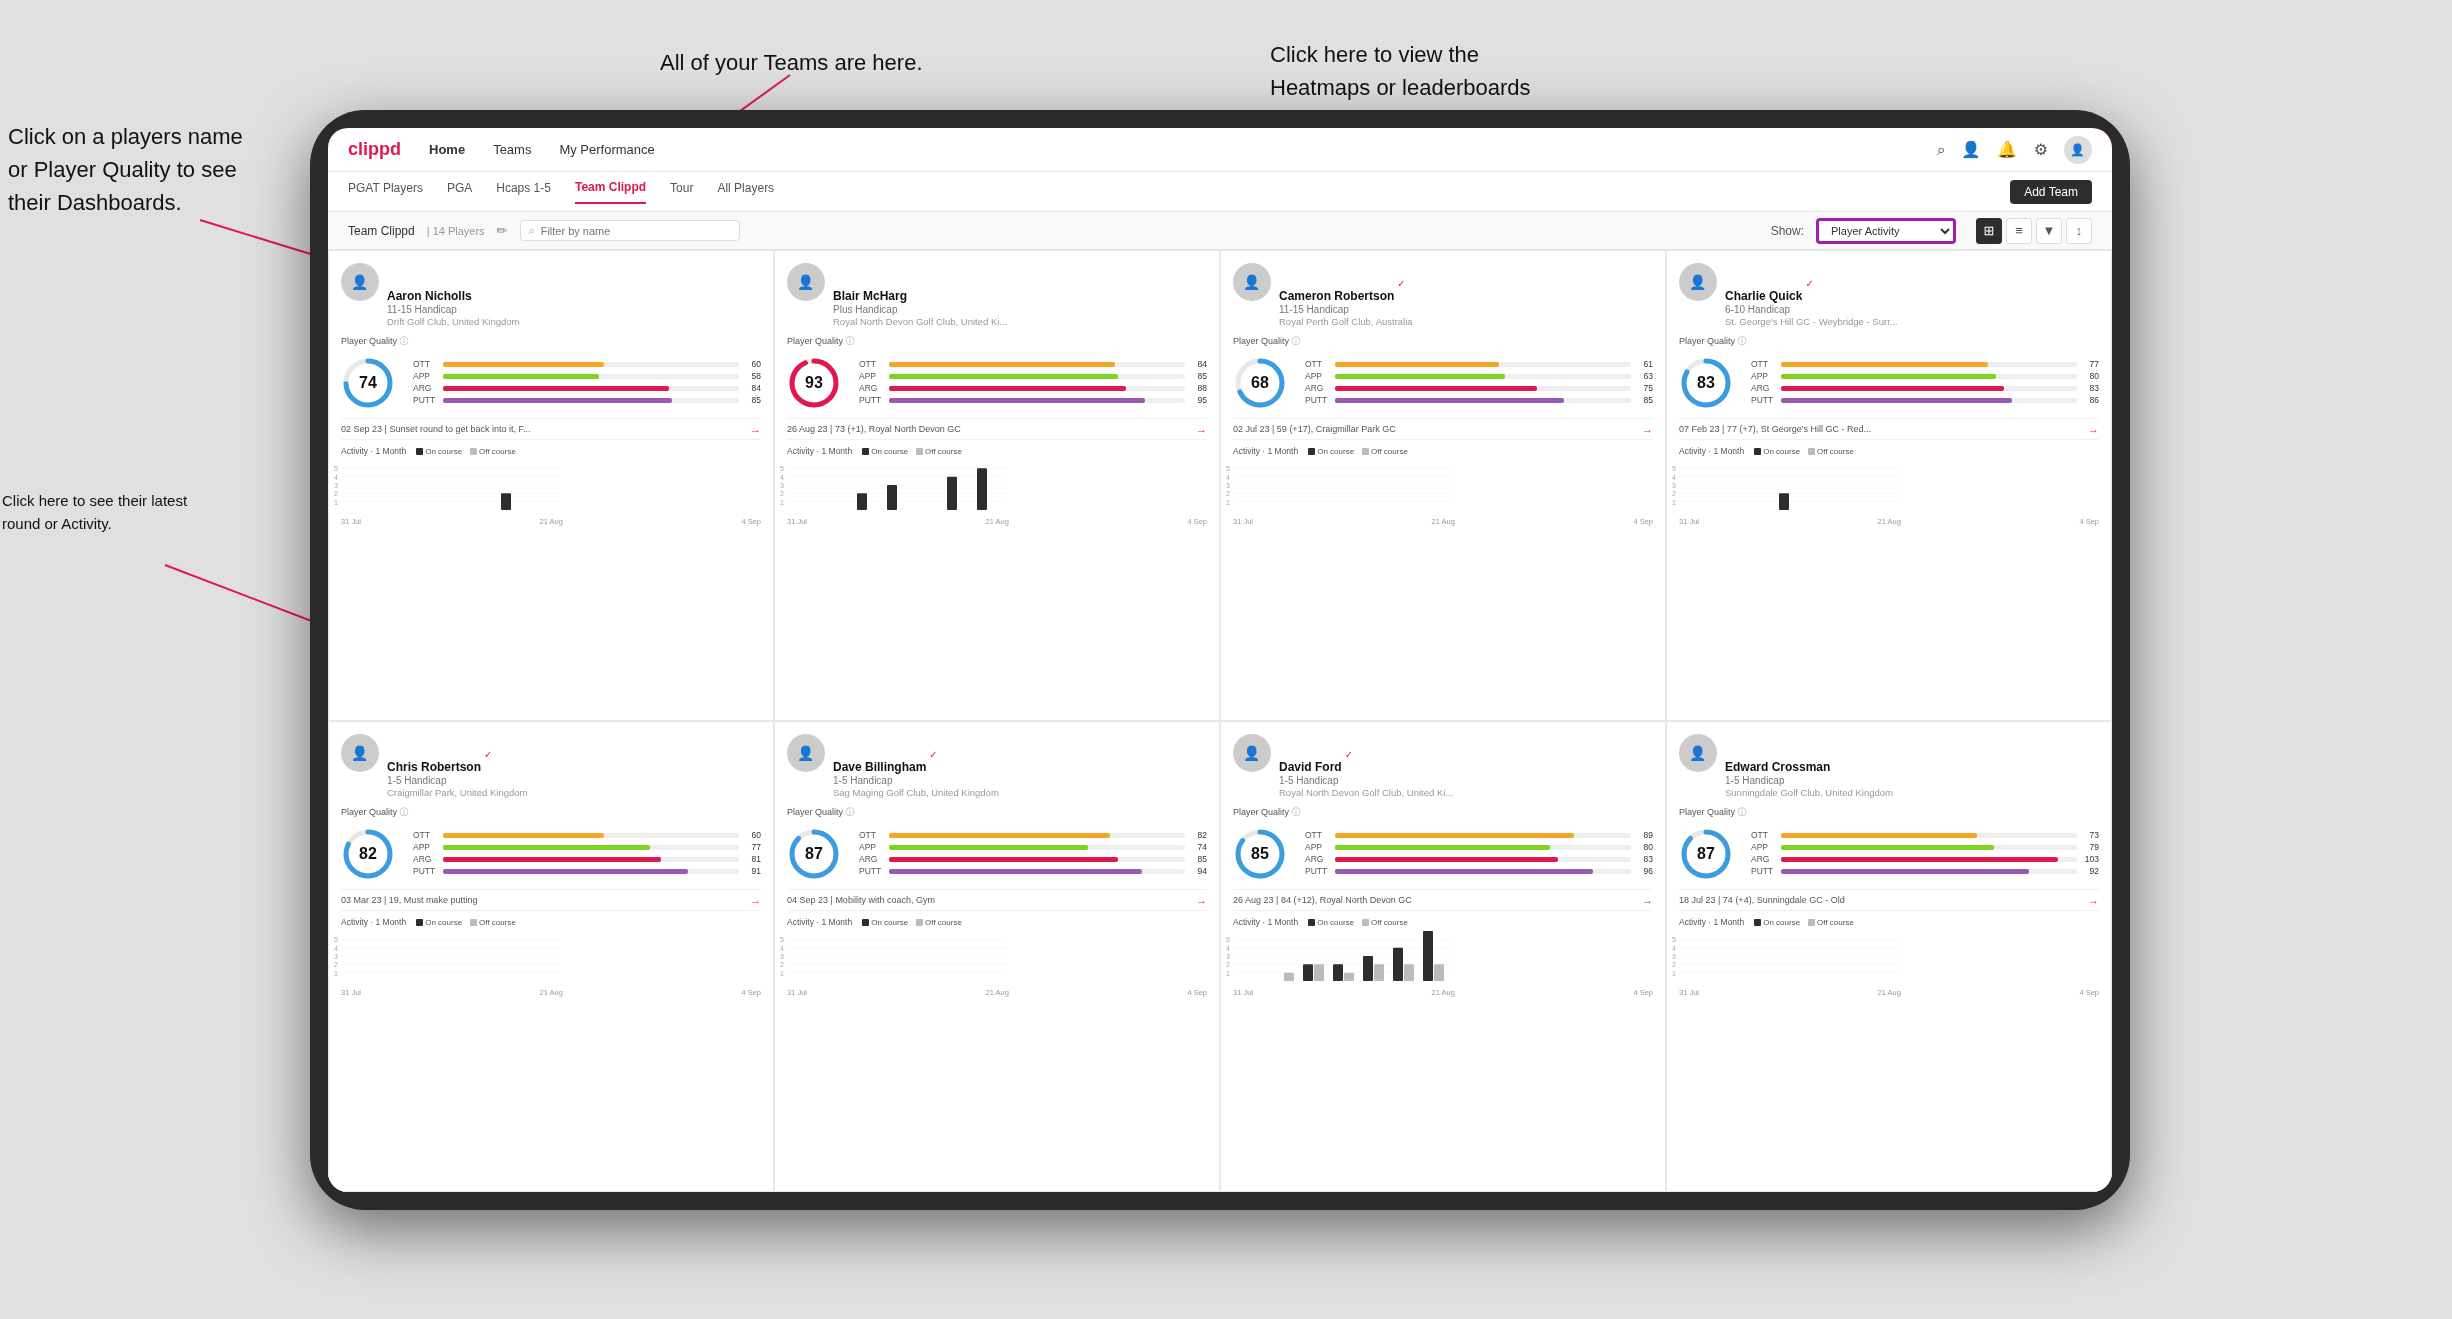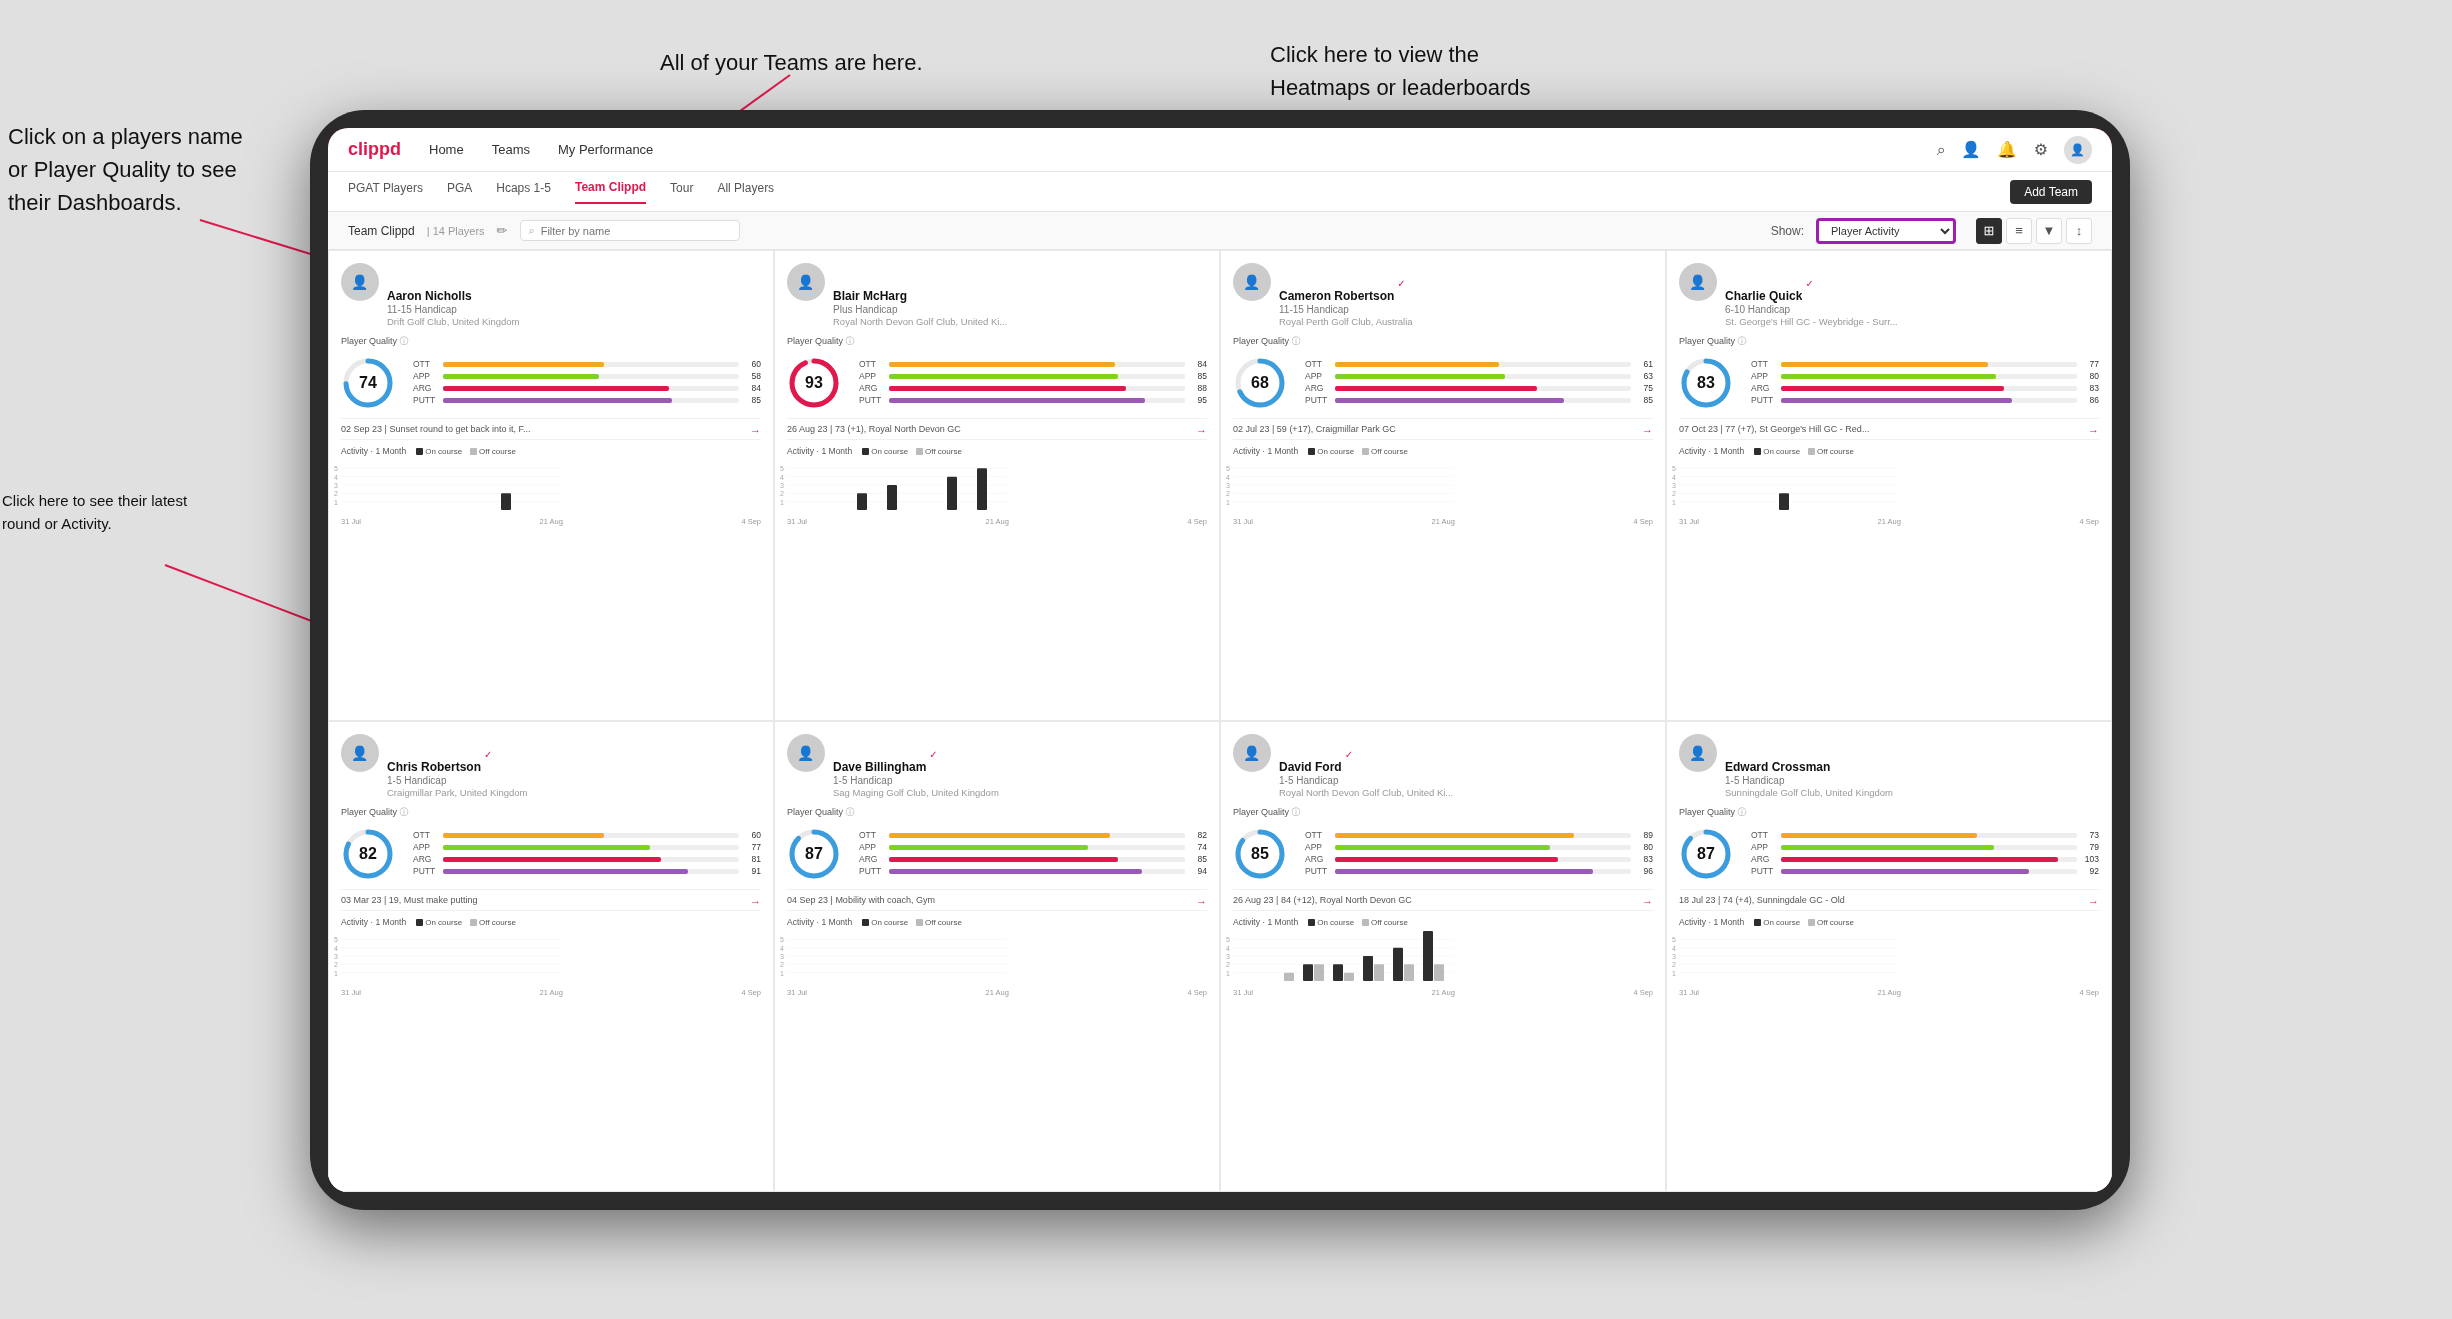--- a/index.html
+++ b/index.html
@@ -47,21 +47,21 @@
     .nav-logo {
       color: #e0184d;
       font-weight: 700;
       font-size: 18px;
     }
     .nav-link {
       font-size: 13px;
       color: #333;
       cursor: pointer;
     }
-    .nav-link.active { font-weight: 400; }
+    .nav-link.active { font-weight: 700; }
     .nav-icons {
       margin-left: auto;
       display: flex;
       align-items: center;
       gap: 16px;
     }
     .nav-icon-btn {
       font-size: 16px;
       color: #555;
       cursor: pointer;
@@ -762,21 +762,21 @@
         <div class="stat-row">
           <span class="stat-name">PUTT</span>
           <div class="stat-bar-container">
                     <div class="stat-bar bar-putt" style="width:78.18181818181819%"></div>
                   </div>
           <span class="stat-value">86</span>
         </div>
       </div>
     </div>
     <div class="latest-activity">
-      <span class="activity-text">07 Oct 23 | 77 (+7), St George's Hill GC - Red...</span>
+      <span class="activity-text">07 Feb 23 | 77 (+7), St George's Hill GC - Red...</span>
       <span class="activity-arrow">→</span>
     </div>
     <div class="chart-section">
       <div class="chart-label-row">
         <span class="chart-label">Activity · 1 Month</span>
         <div class="chart-legend">
           <div class="legend-item">
             <div class="legend-dot" style="background:#2d2d2d;"></div>
             <span>On course</span>
           </div>

